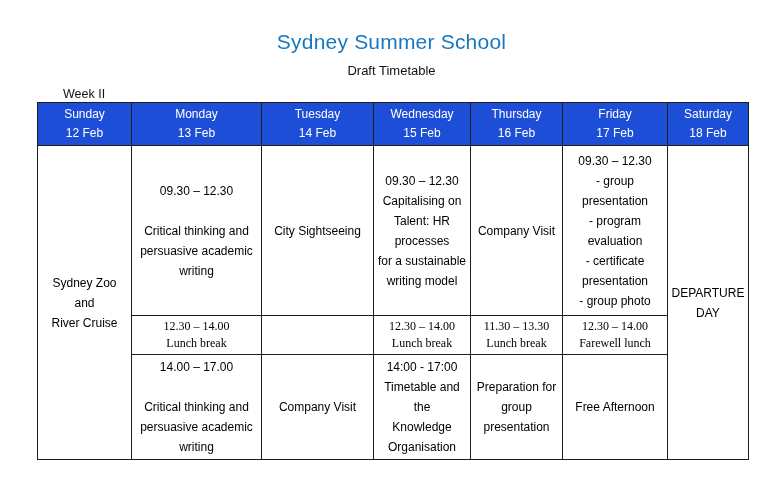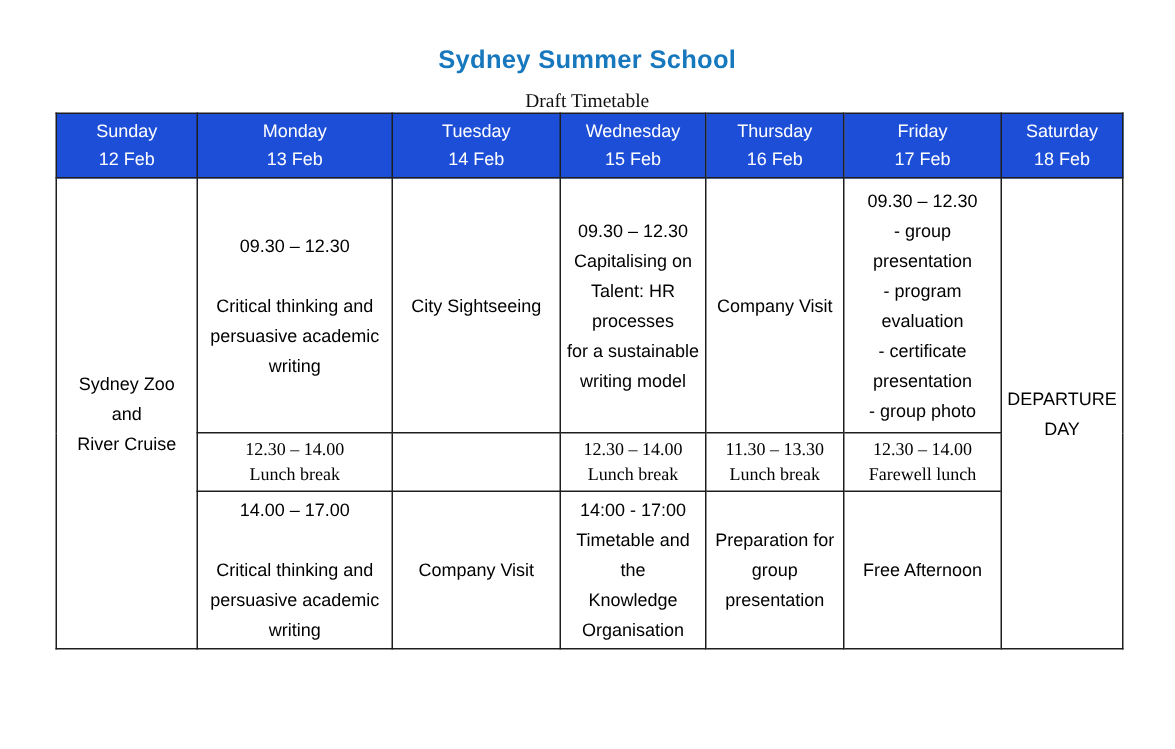--- a/index.html
+++ b/index.html
@@ -16,31 +16,30 @@
   }
   .page {
     position: relative;
     width: 783px;
     height: 499px;
     background: #ffffff;
   }
   .doc-title {
     padding-top: 30px;
     text-align: center;
-    font-size: 17px;
-    font-weight: bold;
+    font-size: 21px;
+    font-weight: normal;
     color: #1878BE;
     letter-spacing: 0.2px;
   }
   .doc-subtitle {
     text-align: center;
     font-size: 13px;
     margin-top: 9px;
     color: #111111;
-    font-family: Liberation Serif, serif;
   }
   .week-label {
     margin: 9px 0 1px 63px;
     font-size: 12.5px;
     color: #111111;
   }
   table.timetable {
     border-collapse: collapse;
     table-layout: fixed;
     margin-left: 37px;
@@ -78,20 +77,21 @@
     min-height: 17px;
   }
 </style>
 </head>
 <body>
 
 <div class="page">
 
   <div class="doc-title">Sydney Summer School</div>
   <div class="doc-subtitle">Draft Timetable</div>
+  <div class="week-label">Week II</div>
 
   <table class="timetable">
     <colgroup>
       <col style="width:94px">
       <col style="width:130px">
       <col style="width:112px">
       <col style="width:97px">
       <col style="width:92px">
       <col style="width:105px">
       <col style="width:81px">

